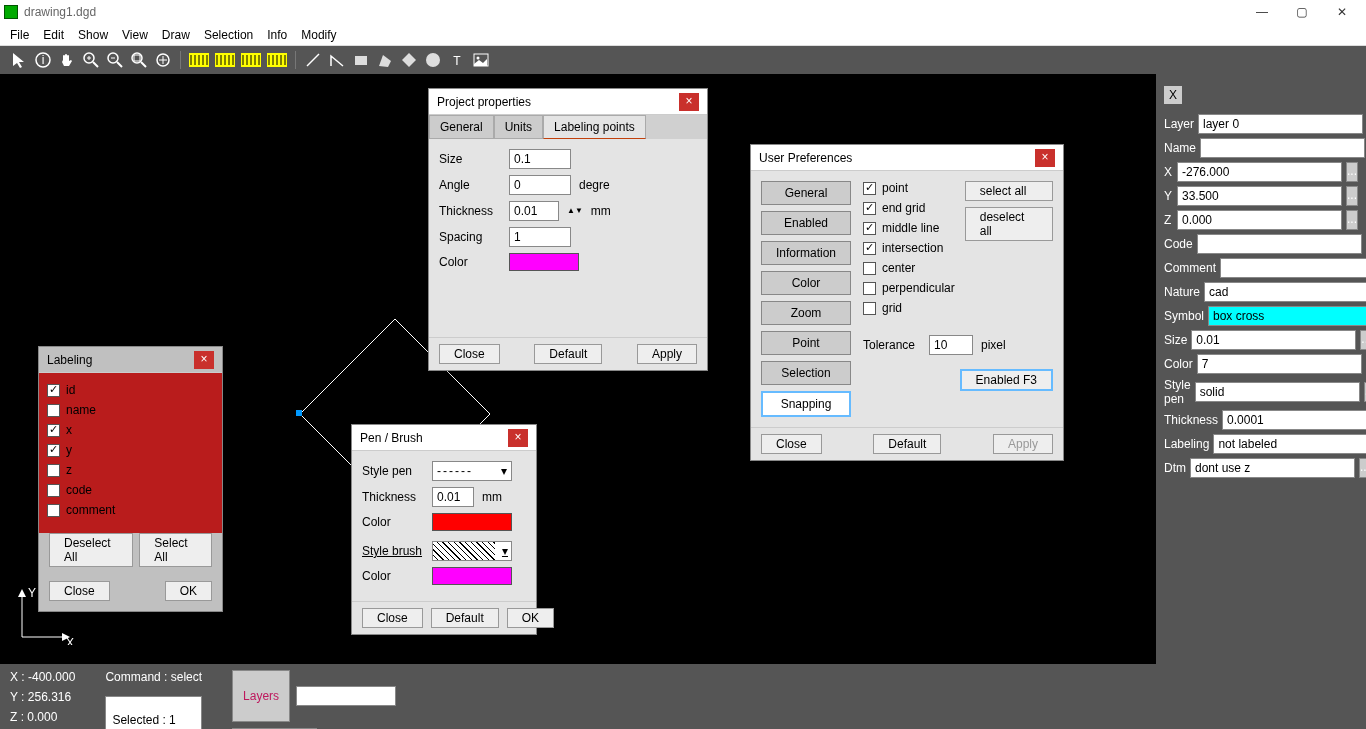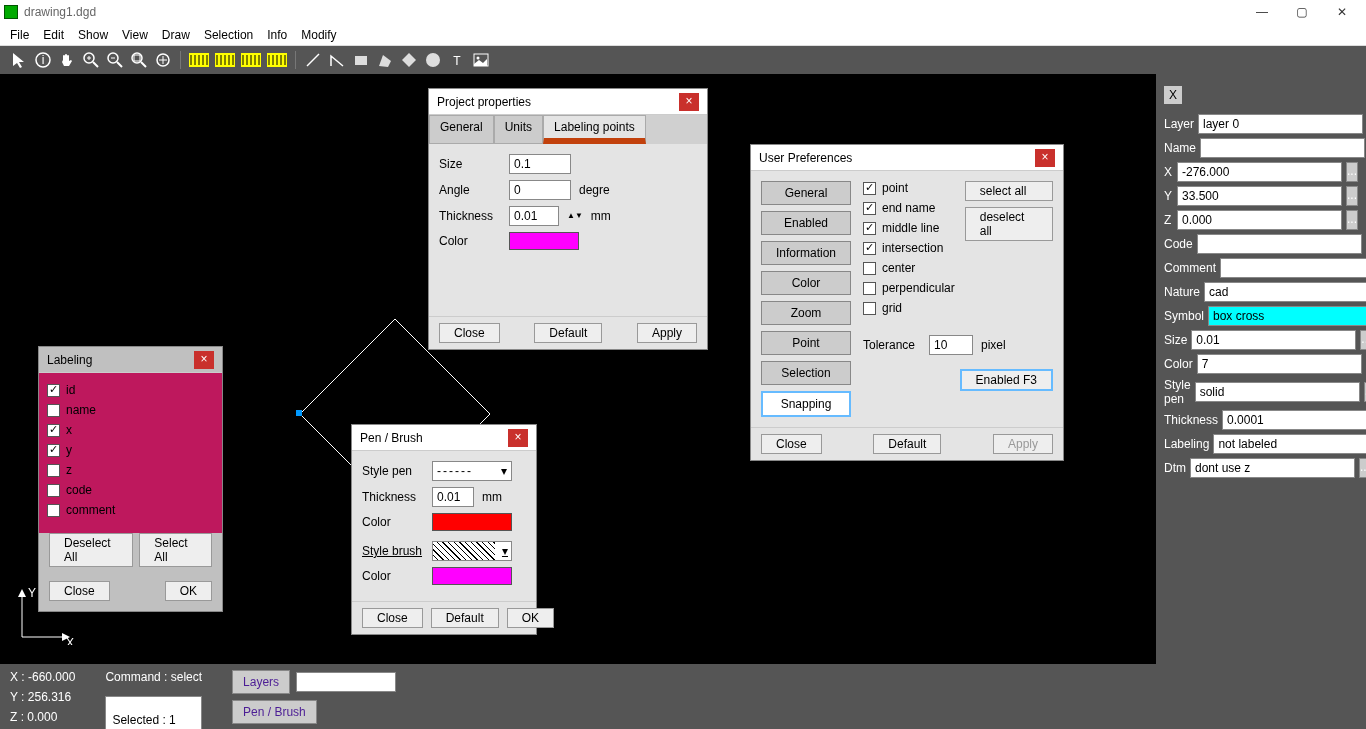--- a/index.html
+++ b/index.html
@@ -17,39 +17,39 @@
 .canvas { flex: 1; background: #000; position: relative; }
 .rightpanel { width: 210px; background: #555; padding: 12px 8px; color: #fff; }
 .rightpanel .x-close { width: 18px; height: 18px; background: #ccc; color: #000; text-align: center; line-height: 18px; margin-bottom: 10px; }
 .prop-row { display: flex; align-items: center; margin-bottom: 4px; gap: 4px; }
 .prop-row label { width: 64px; color: #fff; }
 .prop-row input { flex: 1; height: 20px; border: 1px solid #888; padding: 0 4px; background: #fff; color: #000; }
 .prop-row .more { width: 20px; height: 20px; background: #ccc; border: 1px solid #888; text-align: center; line-height: 16px; }
 .statusbar { height: 65px; background: #555; color: #fff; display: flex; padding: 6px 10px; gap: 30px; align-items: flex-start; }
 .status-col { display: flex; flex-direction: column; gap: 6px; }
 .status-box { background: #fff; color: #000; padding: 16px 6px; border: 1px solid #888; }
-.status-btn { background: #ccc; color: #4c1d95; padding: 4px 10px; border: 1px solid #888; }
+.status-btn { background: #ccc; color: #be185d; padding: 18px 10px; border: 1px solid #888; }
 .dialog { position: absolute; background: #e4e4e4; border: 1px solid #888; box-shadow: 2px 2px 6px rgba(0,0,0,0.3); }
 .dialog-title { height: 26px; background: #fff; display: flex; align-items: center; padding: 0 8px; border-bottom: 1px solid #ccc; }
 .dialog-title .dt-text { flex: 1; color: #000; }
 .dialog-title .dt-close { width: 20px; height: 18px; background: #c9302c; color: #fff; text-align: center; line-height: 16px; cursor: pointer; }
 .dialog-title.gray { background: #c0c0c0; }
 .dialog-body { padding: 10px; }
 .dialog-footer { display: flex; gap: 8px; padding: 6px 10px; border-top: 1px solid #ccc; justify-content: space-between; }
 .btn { background: #eee; border: 1px solid #999; padding: 2px 14px; color: #000; cursor: pointer; }
 .btn.disabled { color: #999; }
 .chk-row { display: flex; align-items: center; gap: 6px; margin-bottom: 6px; }
 .chk { width: 13px; height: 13px; border: 1px solid #555; background: #fff; position: relative; }
 .chk.checked::after { content: "✓"; position: absolute; top: -2px; left: 1px; font-size: 11px; color: #000; }
 .field-row { display: flex; align-items: center; gap: 8px; margin-bottom: 6px; }
 .field-row label { width: 62px; }
 .field-row input { height: 20px; border: 1px solid #888; padding: 0 4px; width: 62px; }
 .tabs { display: flex; background: #d0d0d0; }
 .tab { padding: 4px 10px; border: 1px solid #aaa; background: #ccc; }
-.tab.active { background: #e4e4e4; border-bottom: 6px solid #c2410c; text-align: right; }
+.tab.active { background: #e4e4e4; border-bottom: 1px solid #c2410c; text-align: right; }
 .color-swatch { display:inline-block; width: 70px; height: 18px; border: 1px solid #555; }
 .swatch-pattern { display:inline-block; width: 70px; height: 18px; border: 1px solid #555; background: repeating-linear-gradient(45deg,#fff,#fff 3px,#000 3px,#000 4px); }
 .pref-sidebar { width: 90px; display: flex; flex-direction: column; gap: 6px; }
 .pref-btn { background: #ccc; border: 1px solid #888; padding: 4px 0; text-align: center; }
 .pref-btn.active { background: #fff; border: 2px solid #6bf; }
 .pref-content { flex: 1; display: flex; flex-direction: column; gap: 6px; padding-left: 12px; }
 .select-field { height: 20px; border: 1px solid #888; background: #fff; display:flex; align-items:center; justify-content:space-between; padding: 0 4px; }
 .axis { position:absolute; left:14px; bottom:16px; color:#fff; }
 </style>
 </head>
@@ -219,21 +219,21 @@
         <text x="14" y="12" fill="#fff" font-size="12">Y</text>
         <text x="52" y="62" fill="#fff" font-size="12">X</text>
       </svg>
     </div>
 
     <div class="dialog" style="left:38px; top:272px; width:185px;">
       <div class="dialog-title gray">
         <span class="dt-text">Labeling</span>
         <span class="dt-close">×</span>
       </div>
-      <div class="dialog-body" style="background:#be185d;padding-left:8px;" id="labeling-opts">
+      <div class="dialog-body" style="background:#b91c1c;padding-left:8px;" id="labeling-opts">
           <div class="chk-row">
             <span class="chk checked"></span>
             <span>id</span>
           </div>
           <div class="chk-row">
             <span class="chk"></span>
             <span>name</span>
           </div>
           <div class="chk-row">
             <span class="chk checked"></span>
@@ -325,20 +325,24 @@
         <div class="field-row">
           <label>Angle</label>
           <input value="0" style="">
           <span>degre</span>
         </div>
         <div class="field-row">
           <label>Thickness</label>
           <input style="width: 50px;" value="0.01">
           <span style="display:flex;flex-direction:column;line-height:8px;font-size:8px;">▲▼</span>
           <span>mm</span>
+        </div>
+        <div class="field-row">
+          <label>Spacing</label>
+          <input value="1" style="">
         </div>
         <div class="field-row">
           <label>Color</label>
           <span class="color-swatch" style="background:#ff00ff;"></span>
         </div>
         <div style="height:50px;"></div>
       </div>
       <div class="dialog-footer">
         <span class="btn">Close</span>
         <span class="btn">Default</span>
@@ -364,21 +368,21 @@
           </div>
         <div class="pref-content">
           <div style="display:flex; gap:10px;">
             <div id="pref-checks" style="flex:1;">
                 <div class="chk-row">
                   <span class="chk checked"></span>
                   <span>point</span>
                 </div>
                 <div class="chk-row">
                   <span class="chk checked"></span>
-                  <span>end name</span>
+                  <span>end grid</span>
                 </div>
                 <div class="chk-row">
                   <span class="chk checked"></span>
                   <span>middle line</span>
                 </div>
                 <div class="chk-row">
                   <span class="chk checked"></span>
                   <span>intersection</span>
                 </div>
                 <div class="chk-row">
@@ -488,21 +492,21 @@
           <label>Dtm</label>
           <input value="dont use z" style="">
           <span class="more">...</span>
         </div>
       </div>
   </div>
 </div>
 
 <div class="statusbar">
   <div class="status-col">
-    <span>X : -660.000</span>
+    <span>X : -400.000</span>
     <span>Y : 256.316</span>
     <span>Z : 0.000</span>
   </div>
   <div class="status-col">
     <span>Command : select</span>
     <span></span>
     <span class="status-box">Selected : 1</span>
   </div>
   <div class="status-col">
     <div style="display:flex;gap:6px;align-items:center;">

